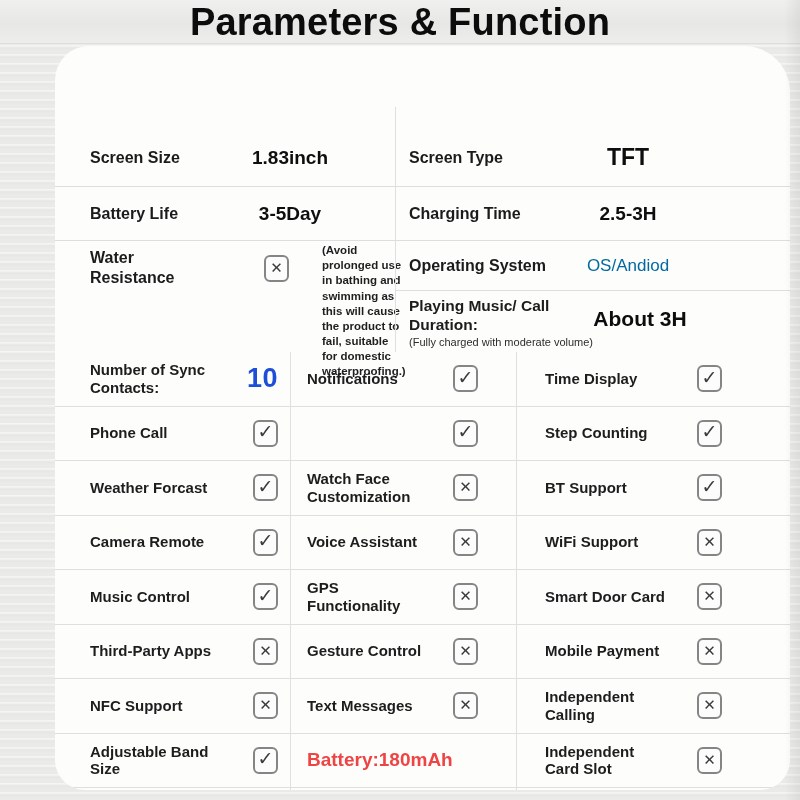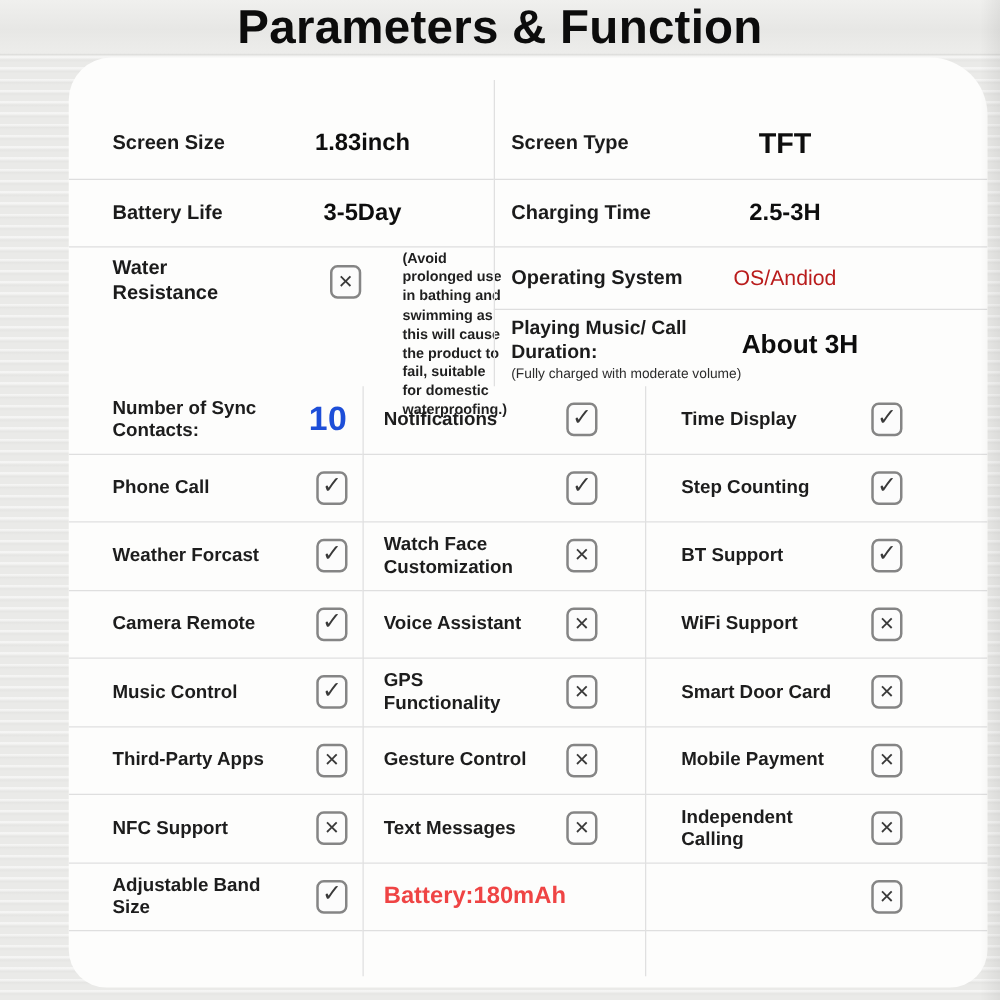--- a/index.html
+++ b/index.html
@@ -33,39 +33,39 @@
     letter-spacing:0.2px;color:#0c0c0c;
   }
   
   .card{
     position:absolute;left:55px;top:46px;width:735px;height:744px;
     background:#fdfdfc;border-radius:34px 46px 30px 30px;
     overflow:hidden;
   }
   .hairline{background:#dedede;}
   
-  .specs{position:relative;height:263px;}
+  .specs{position:relative;height:263px;margin-top:43px;}
   .spec-vline{position:absolute;left:340px;top:18px;width:1px;height:245px;background:#e0e0e0;}
   .spec-cols{display:flex;padding-top:40px;box-sizing:border-box;}
   .spec-col{display:flex;flex-direction:column;}
   .spec-col.lcol{width:340px;}
   .spec-col.rcol{width:395px;}
   .scell{display:flex;align-items:center;box-sizing:border-box;}
   .scell.bb{border-bottom:1px solid #dedede;}
   .h58{height:58px;} .h54{height:54px;}
   .lcol .scell{padding-left:35px;}
   .rcol .scell{padding-left:14px;}
   .slabel{font-size:16px;font-weight:700;line-height:1.22;color:#1b1b1b;}
   .lcol .slabel{width:115px;}
   .rcol .slabel{width:150px;}
   .svalue{font-size:19px;font-weight:700;text-align:center;color:#0e0e0e;}
   .lcol .svalue{width:170px;}
   .rcol .svalue{width:190px;margin-left:-26px;}
   .svalue.big{font-size:23px;}
-  .svalue.reg{font-size:17px;font-weight:400;color:#b91c1c;}
+  .svalue.reg{font-size:17px;font-weight:400;color:#0369a1;}
   
   .water{height:111px;display:flex;flex-direction:row;box-sizing:border-box;}
   .water-top{display:flex;align-items:center;height:50px;margin-top:2px;padding-left:35px;}
   .water .slabel{width:112px;}
   .water .cb{margin-left:62px;}
   .water-note{padding:2px 10px 0 33px;font-size:11.5px;font-weight:700;line-height:1.32;color:#1f1f1f;}
   
   .os{height:50px;}
   .pm{height:61px;position:relative;padding-left:14px;box-sizing:border-box;}
   .pm-label{display:block;width:160px;font-size:15.5px;font-weight:700;line-height:1.2;margin-top:6px;}
@@ -295,20 +295,21 @@
         <div class="fcell c1">
           <span class="flabel">Adjustable Band Size</span>
           <span class="cb">
               <i>✓</i>
             </span>
         </div>
         <div class="fcell c2">
           <span class="ftext">Battery:180mAh</span>
         </div>
         <div class="fcell c3">
+          <span class="flabel">Independent Card Slot</span>
           <span class="cb cross">
               <i>✕</i>
             </span>
         </div>
 
       </div>
     </section>
 
   </div>
 </div>

